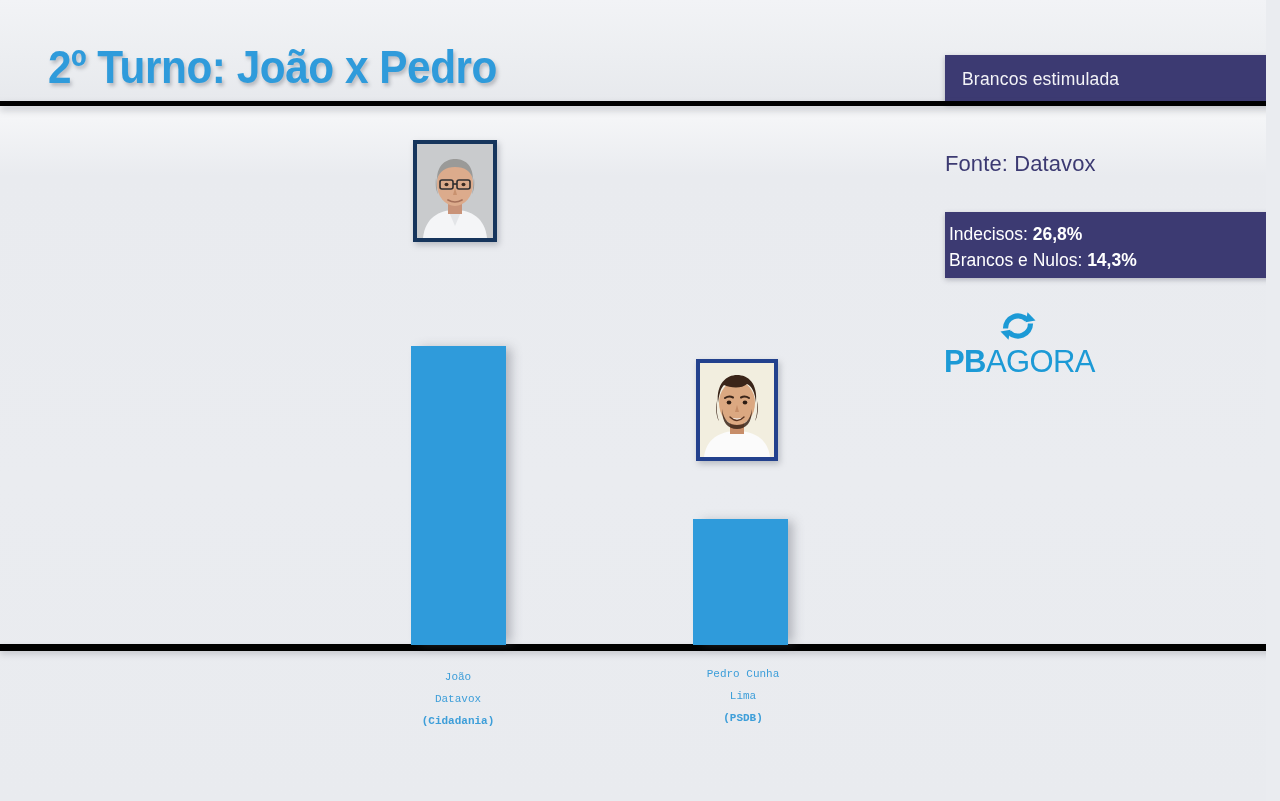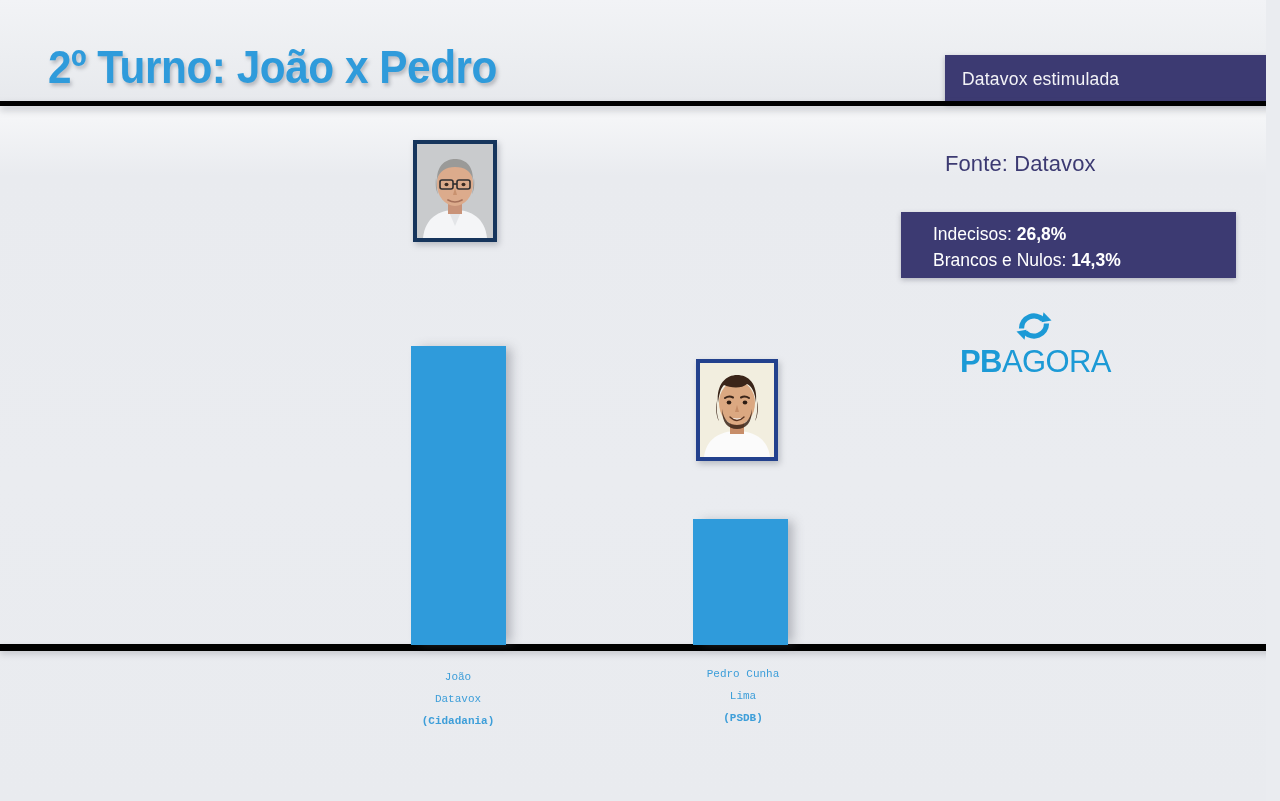--- a/index.html
+++ b/index.html
@@ -84,45 +84,44 @@
     top: 139px;
     font-size: 22px;
     color: #3c3a72;
     letter-spacing: 0.1px;
     white-space: nowrap;
     margin-top: 12px;
   }
 
   .rejection-box {
     position: absolute;
-    left: 901px;
+    left: 945px;
     top: 212px;
     width: 335px;
     height: 66px;
     background: #3c3a72;
-    padding: 9px 0 0 32px;
+    padding: 9px 0 0 4px;
     box-shadow: 0 2px 5px rgba(60,60,80,0.3);
   }
   .rejection-row {
     color: #ffffff;
     font-size: 17.5px;
     line-height: 26px;
     white-space: nowrap;
   }
   .rejection-row b { font-weight: 700; }
 
   
   .brand-logo {
     position: absolute;
     left: 944px;
     top: 308px;
     width: 148px;
     text-align: right;
     user-select: none;
-    margin-left: 16px;
   }
   .brand-mark {
     width: 42px;
     height: 36px;
     margin: 0 auto 2px auto;
     display: block;
   }
   .brand-wordmark {
     font-size: 31px;
     line-height: 1;
@@ -182,21 +181,21 @@
 </head>
 <body>
 
 <div id="stage">
 
   <div class="header-band"></div>
 
   <div class="page-title">2º Turno: João x Pedro</div>
 
   <div class="survey-type-badge">
-    <span>Datavox estimulada</span>
+    <span>Brancos estimulada</span>
   </div>
 
   <div class="header-rule"></div>
 
   <div class="source-line">Fonte: Datavox</div>
 
   <div class="rejection-box">
     <div class="rejection-row">
       <span>Indecisos:</span>
       <b>26,8%</b>

